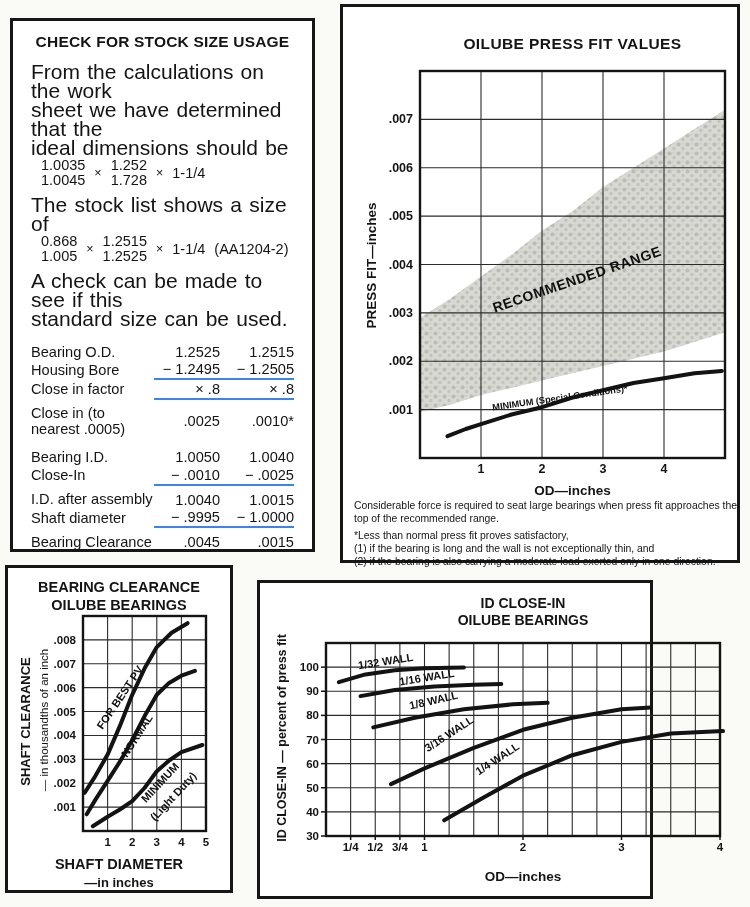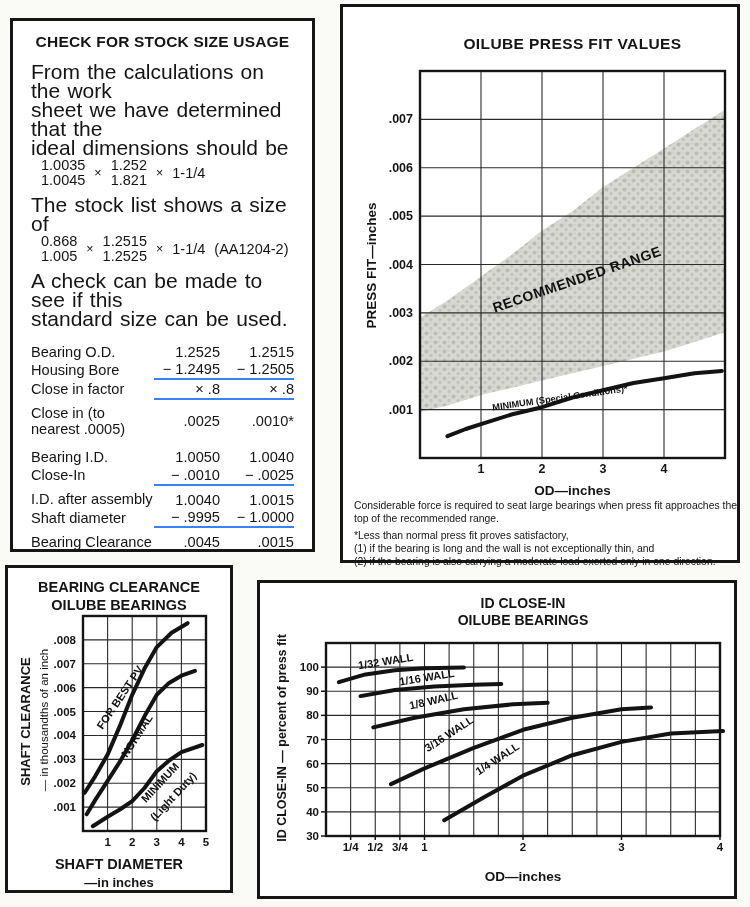--- a/index.html
+++ b/index.html
@@ -2,21 +2,21 @@
 <html><head>
 <meta charset="utf-8">
 <style>
   html,body{margin:0;padding:0;background:#fafaf7;}
   .page{position:relative;width:750px;height:907px;background:#fafaf7;overflow:hidden;
         font-family:"Liberation Sans",sans-serif;color:#141414;}
   .panel{position:absolute;background:#fff;border:3px solid #161616;box-sizing:border-box;}
   .p1{left:10px;top:18px;width:305px;height:534px;padding:12px 18px 0 18px;overflow:hidden;}
   .p2{left:340px;top:4px;width:400px;height:559px;}
   .p3{left:5px;top:565px;width:228px;height:328px;}
-  .p4{left:257px;top:580px;width:480px;height:319px;}
+  .p4{left:257px;top:580px;width:396px;height:319px;}
   svg{position:absolute;left:0;top:0;}
 
   
   .p1 .title{font-size:15.5px;font-weight:700;text-align:center;letter-spacing:.2px;margin-bottom:11px;}
   .para{font-size:21px;line-height:19px;white-space:pre-line;word-spacing:1.4px;}
   .expr{display:flex;align-items:center;gap:9px;margin:1px 0 7px 10px;font-size:14.5px;}
   .frac{text-align:center;line-height:15px;}
   .expr .x{font-size:12.5px;}
   .calc{border-collapse:collapse;width:100%;margin-top:15px;}
   .calc td{font-size:14.6px;padding:0.5px 0;line-height:16.5px;}
@@ -59,21 +59,21 @@
 <div class="page">
 
   <section class="panel p1">
     <div class="title">CHECK FOR STOCK SIZE USAGE</div>
     <div class="para">From the calculations on the work
 sheet we have determined that the
 ideal dimensions should be</div>
     <div class="expr">
       <span class="frac"><span>1.0035</span><br><span>1.0045</span></span>
       <span class="x">×</span>
-      <span class="frac"><span>1.252</span><br><span>1.821</span></span>
+      <span class="frac"><span>1.252</span><br><span>1.728</span></span>
       <span class="x">×</span>
       <span>1-1/4</span>
     </div>
     <div class="para">The stock list shows a size of</div>
     <div class="expr">
       <span class="frac"><span>0.868</span><br><span>1.005</span></span>
       <span class="x">×</span>
       <span class="frac"><span>1.2515</span><br><span>1.2525</span></span>
       <span class="x">×</span>
       <span>1-1/4</span>

